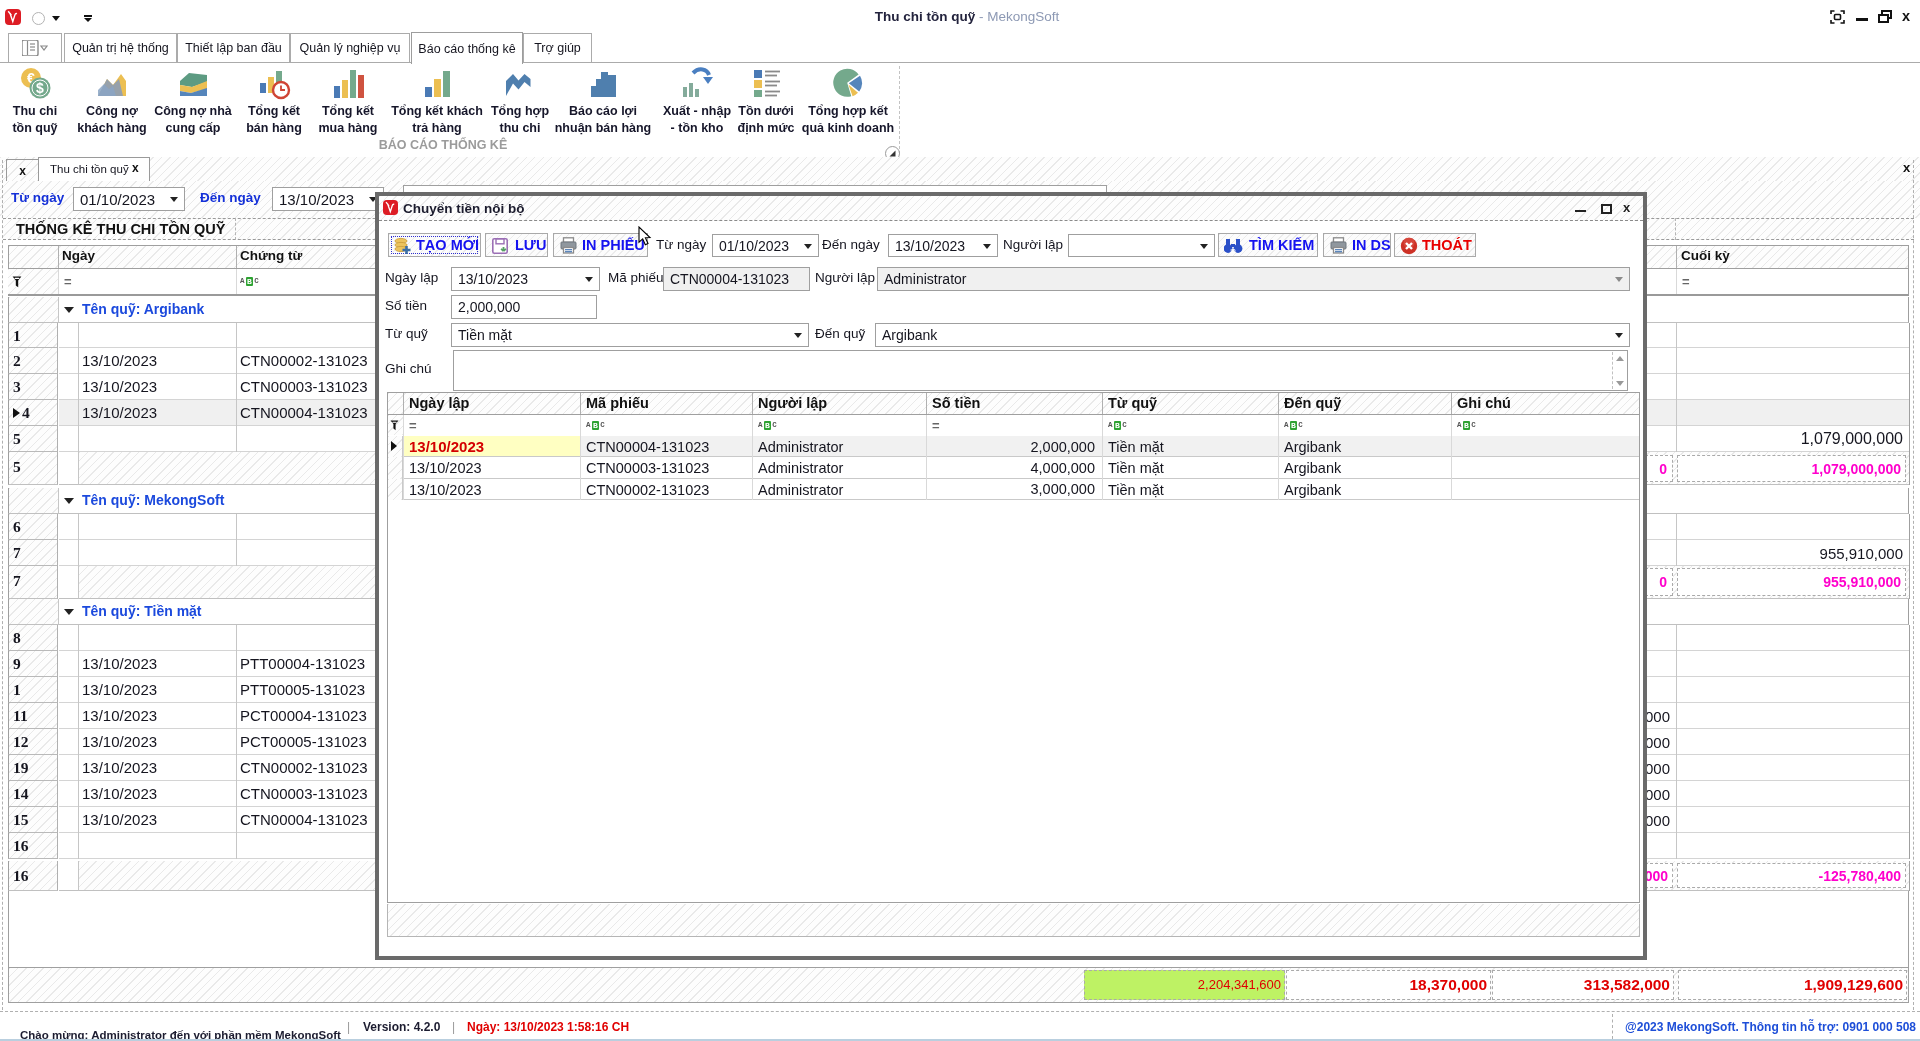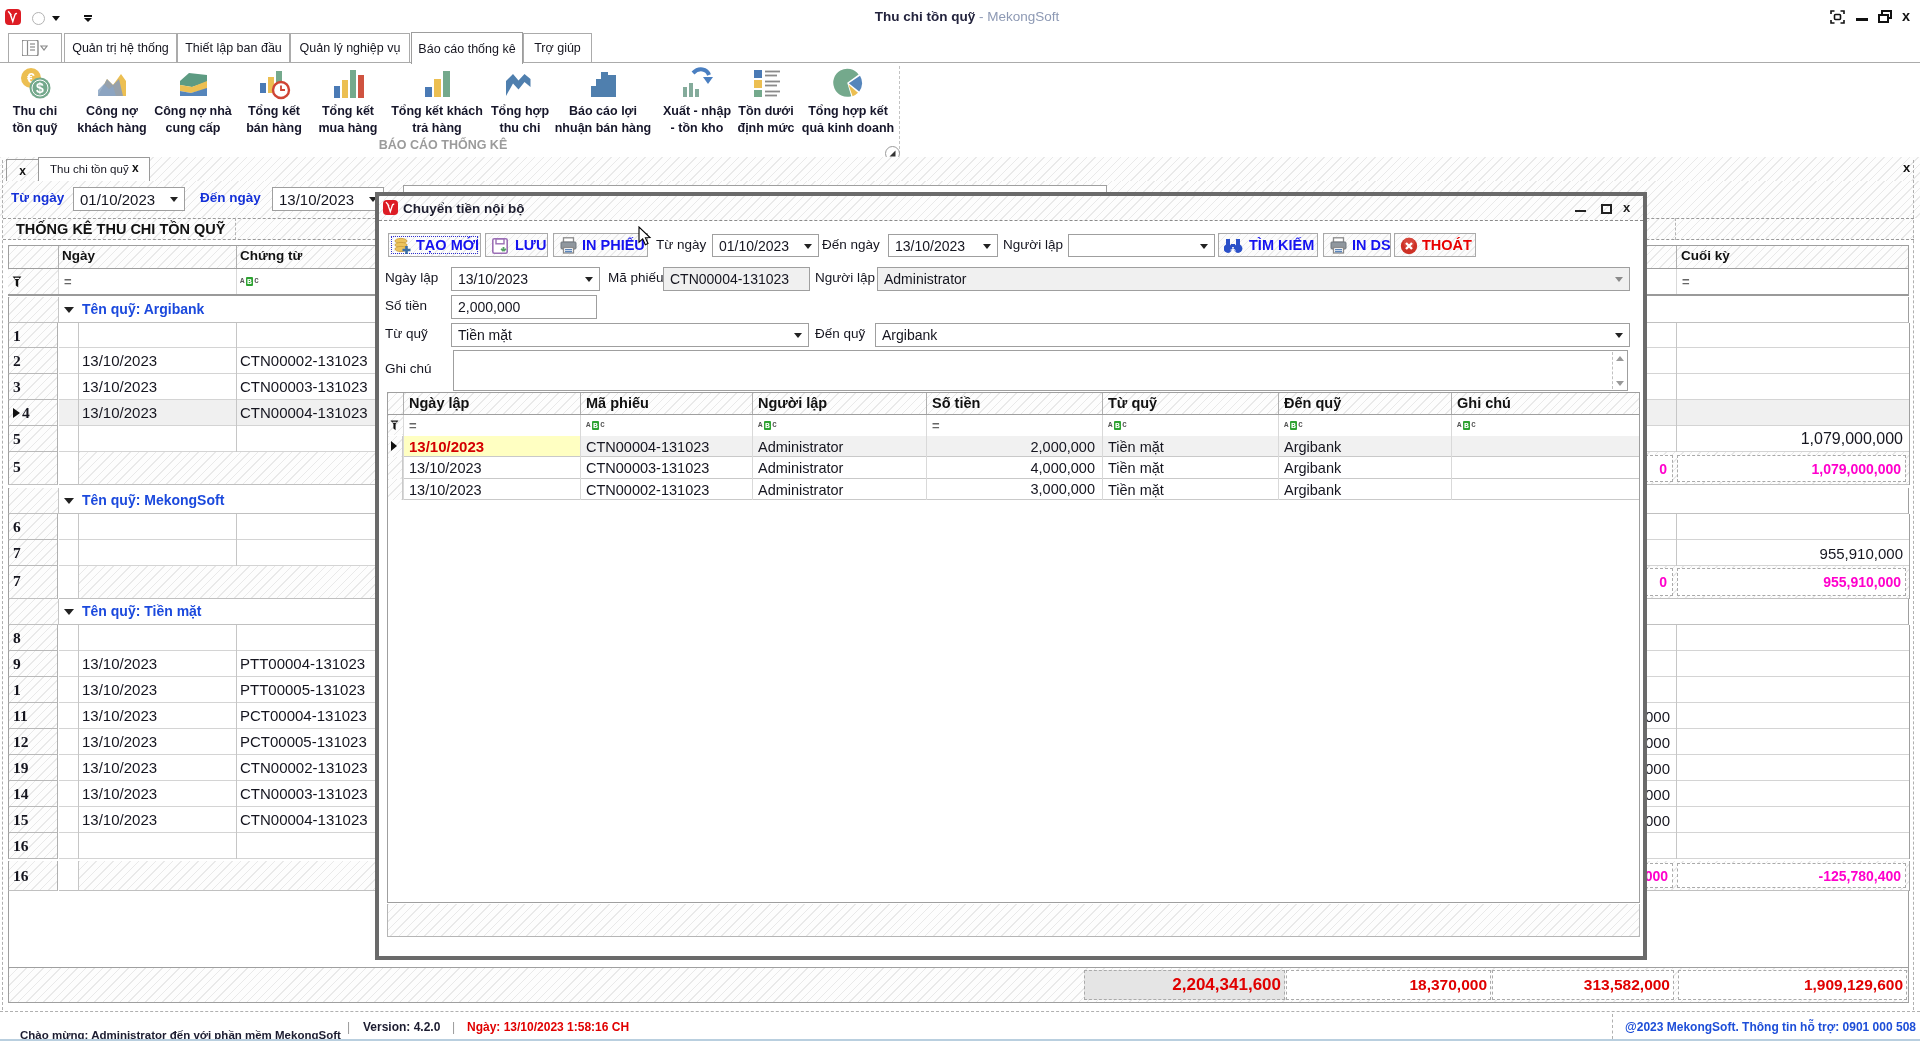--- a/index.html
+++ b/index.html
@@ -400,21 +400,21 @@
 <div class="cell" style="left:1909px;top:615.0px;height:26.0px;border-left:1px solid #9f9f9f"></div>
 <div class="cell hatch" style="left:8px;top:643.0px;width:49.5px;height:30.0px;border-left:1px solid #9f9f9f;border-bottom:1px solid #c0c0c0;border-right:1px solid #b0b0b0;box-sizing:border-box"></div>
 <div class="cell num" style="left:13px;top:649.0px">16</div>
 <div class="cell" style="left:58.5px;top:643.0px;width:19.5px;height:30.0px;background:#fff;border-bottom:1px solid #c0c0c0;box-sizing:border-box"></div>
 <div class="cell hatch" style="left:78px;top:643.0px;width:1831px;height:30.0px;border-bottom:1px solid #c0c0c0;border-left:1px solid #c6c6c6;box-sizing:border-box"></div>
 <div class="cell" style="left:1909px;top:643.0px;height:30.0px;border-left:1px solid #9f9f9f"></div>
 <div class="cell rt" style="left:1480px;top:645px;width:193px;height:25px;border:1px dashed #aaa;background:#fff;font-weight:bold;font-size:14px;color:#ff00cc;padding-right:4px">2,229,880,000</div>
 <div class="cell rt" style="left:1677px;top:645px;width:229px;height:25px;border:1px dashed #aaa;background:#fff;font-weight:bold;font-size:14px;color:#ff00cc;padding-right:4px">-125,780,400</div>
 <div class="cell" style="left:8px;top:673px;width:1901px;height:76px;background:#fff;border-left:1px solid #9f9f9f;border-right:1px solid #9f9f9f;box-sizing:border-box"></div>
 <div class="cell hatch" style="left:8px;top:749px;width:1901px;height:35.5px;border:1px solid #9f9f9f;box-sizing:border-box"></div>
-<div class="cell rt" style="left:1084px;top:751.5px;width:201px;height:30px;border:1px dashed #aaa;background:#e5e5e5;font-weight:bold;font-size:17px;color:#e00000;padding-right:3px;box-sizing:border-box">2,204,341,600</div>
+<div class="cell rt" style="left:1084px;top:751.5px;width:201px;height:30px;border:1px dashed #aaa;background:#bef264;font-weight:normal;font-size:13px;color:#e00000;padding-right:3px;box-sizing:border-box">2,204,341,600</div>
 <div class="cell rt" style="left:1286px;top:751.5px;width:205px;height:30px;border:1px dashed #aaa;background:#fff;font-weight:bold;font-size:15.5px;color:#e00000;padding-right:3px;box-sizing:border-box">18,370,000</div>
 <div class="cell rt" style="left:1492px;top:751.5px;width:182px;height:30px;border:1px dashed #aaa;background:#fff;font-weight:bold;font-size:15.5px;color:#e00000;padding-right:3px;box-sizing:border-box">313,582,000</div>
 <div class="cell rt" style="left:1678px;top:751.5px;width:229px;height:30px;border:1px dashed #aaa;background:#fff;font-weight:bold;font-size:15.5px;color:#e00000;padding-right:3px;box-sizing:border-box">1,909,129,600</div>
 </div>
 
 <div class="abs" style="left:2px;top:160px;height:850px;border-left:1px dashed #b0b0b0"></div>
 <div class="abs" style="left:1913px;top:160px;height:850px;border-left:1px dashed #b0b0b0"></div>
 <div class="abs" style="left:0;top:1011px;width:1920px;border-top:1px dashed #b0b0b0"></div>
 <div class="abs" id="statusbar" style="left:0;top:1012px;width:1920px;height:29px;background:#fff">
  <div class="abs b" style="left:20px;top:17px;font-size:11.5px;color:#1c1c30">Chào mừng: Administrator đến với phần mềm MekongSoft</div>

